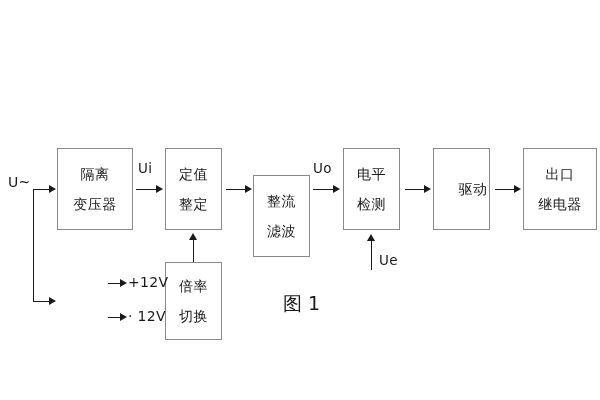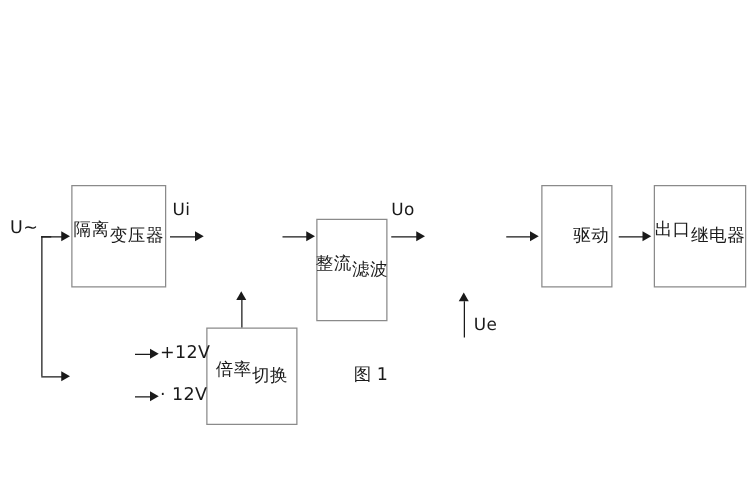--- a/index.html
+++ b/index.html
@@ -18,20 +18,21 @@
     overflow: hidden;
   }
 
   
   .block {
     position: absolute;
     box-sizing: border-box;
     border: 1.4px solid #8a8a8a;
     background: #ffffff;
     display: flex;
+    flex-direction: column;
     align-items: center;
     justify-content: center;
     color: #1a1a1a;
     font-size: 14px;
     line-height: 1.5;
     letter-spacing: 0.5px;
   }
   .block .ln {
     display: block;
     white-space: nowrap;
@@ -71,21 +72,21 @@
   .arrow-u {
     position: absolute;
     width: 0; height: 0;
     border-left: 4.2px solid transparent;
     border-right: 4.2px solid transparent;
     border-bottom: 7px solid #1a1a1a;
   }
 
   .caption {
     position: absolute;
-    font-size: 14px;
+    font-size: 19px;
     color: #1a1a1a;
     white-space: nowrap;
   }
 </style>
 </head>
 <body>
 
 <div id="canvas">
 
   <div class="lbl big" style="left:8px; top:174px;">U~</div>
@@ -97,38 +98,46 @@
   <div class="arrow-r" style="left:49px; top:185px;"></div>
 
   <div class="hline" style="left:33px; top:301px; width:17px;"></div>
   <div class="arrow-r" style="left:49px; top:297px;"></div>
 
   <div class="block two" style="left:57px; top:148px; width:76px; height:82px;">
     <span class="ln">隔离</span>
     <span class="ln">变压器</span>
   </div>
 
+  <div class="block two" style="left:165px; top:148px; width:57px; height:82px;">
+    <span class="ln">定值</span>
+    <span class="ln">整定</span>
+  </div>
 
   <div class="block two" style="left:253px; top:148px; width:57px; height:82px;margin-top:27px;">
     <span class="ln">整流</span>
     <span class="ln">滤波</span>
   </div>
 
+  <div class="block two" style="left:343px; top:148px; width:57px; height:82px;">
+    <span class="ln">电平</span>
+    <span class="ln">检测</span>
+  </div>
 
   <div class="block" style="left:433px; top:148px; width:57px; height:82px;padding-left:23px;">
     <span class="ln">驱动</span>
   </div>
 
   <div class="block two" style="left:523px; top:148px; width:74px; height:82px;">
     <span class="ln">出口</span>
     <span class="ln">继电器</span>
   </div>
 
 
-  <div class="block two" style="left:165px; top:262px; width:73px; height:78px;font-family:Liberation Serif, serif;">
+  <div class="block two" style="left:165px; top:262px; width:57px; height:78px;font-family:Liberation Serif, serif;">
     <span class="ln">倍率</span>
     <span class="ln">切换</span>
   </div>
 
 
   <div class="lbl" style="left:138px; top:160px;">Ui</div>
   <div class="hline" style="left:136px; top:189px; width:22px;"></div>
   <div class="arrow-r" style="left:156px; top:185px;"></div>
 
   <div class="hline" style="left:226px; top:189px; width:21px;"></div>

